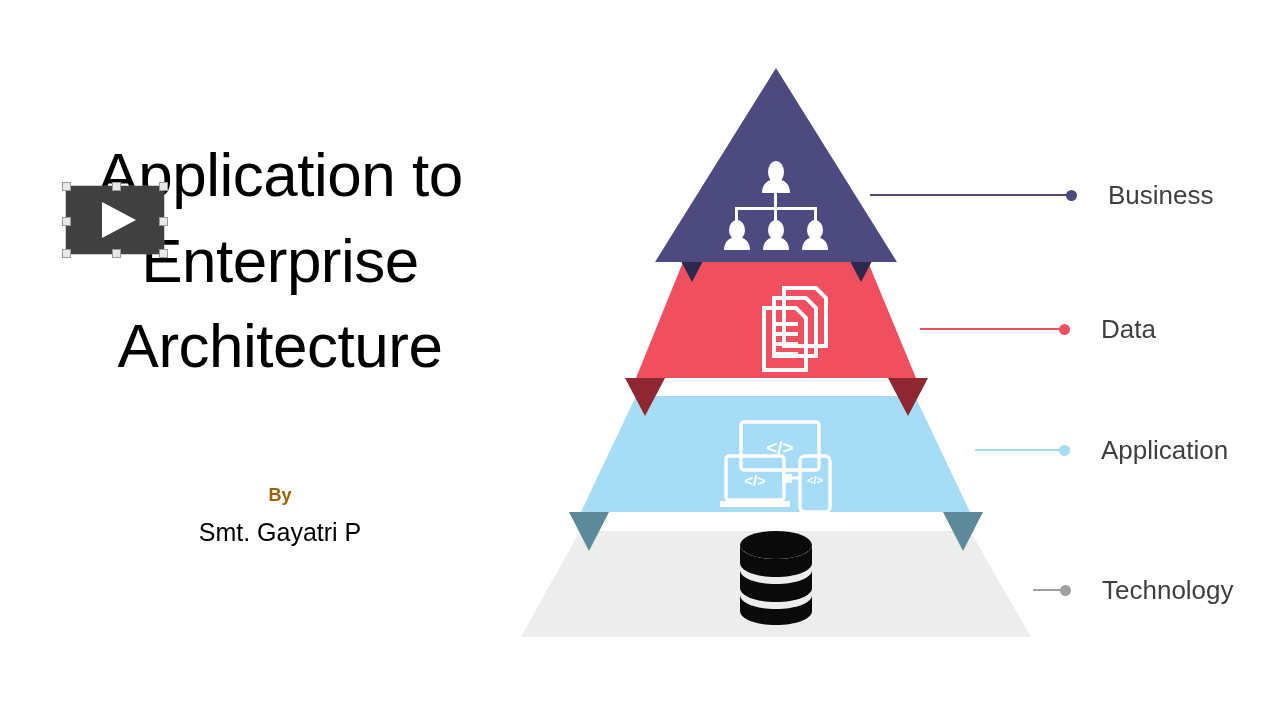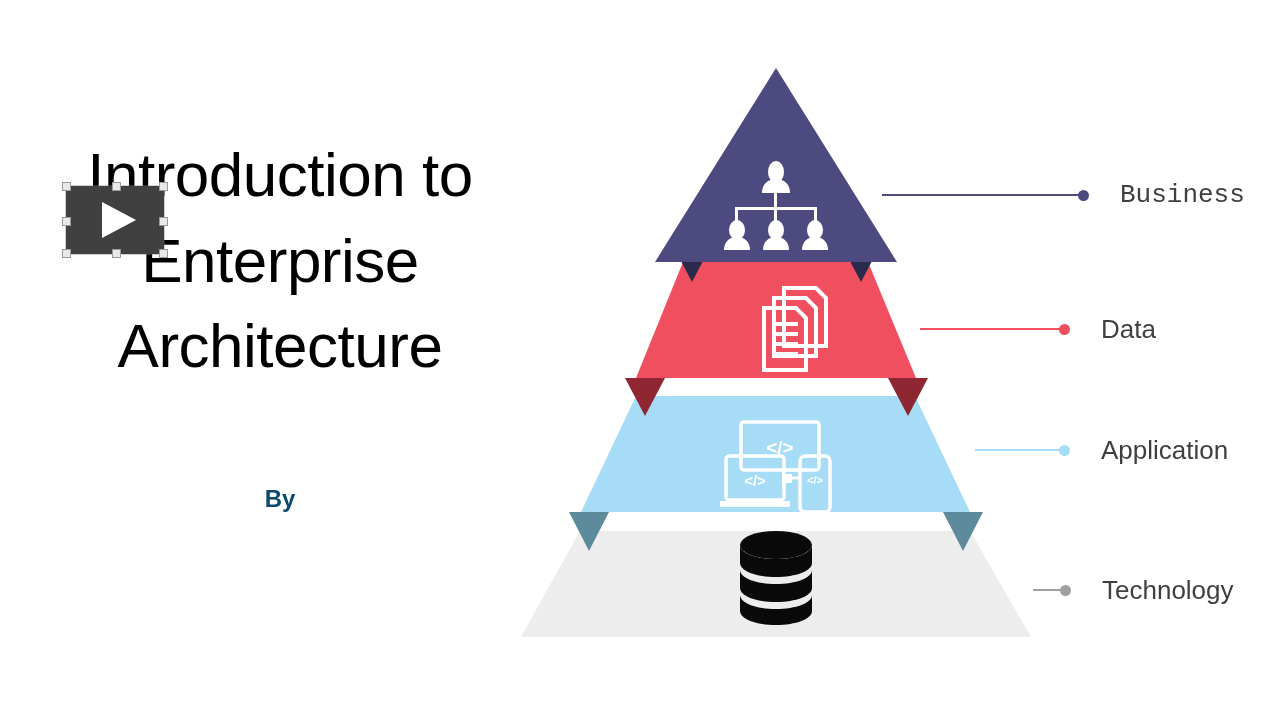--- a/index.html
+++ b/index.html
@@ -81,24 +81,24 @@
   .media-play .hnd.mr { right: -4px; top: 31px; }
 
   .byline {
     position: absolute;
     left: 20px;
     top: 482px;
     width: 520px;
     text-align: center;
   }
   .byline .by {
-    font-size: 24px;
+    font-size: 18px;
     font-weight: bold;
     line-height: 1.45;
-    color: #0c4a6e;
+    color: #a16207;
     text-align: center;
   }
   .byline .name,
   .byline .role {
     font-size: 25px;
     font-weight: 400;
     line-height: 1.92;
     color: #000000;
   }
 
@@ -136,49 +136,50 @@
     flex: 0 0 auto;
   }
   .callout .label {
     margin-left: 31px;
     font-size: 26px;
     font-weight: 400;
     color: #3f3f3f;
     white-space: nowrap;
   }
 
-  .callout.c-business { left: 362px; top: 185px; font-family: Liberation Mono, monospace; }
+  .callout.c-business { left: 350px; top: 185px; }
   .callout.c-data     { left: 400px; top: 319px; justify-content: flex-end; }
   .callout.c-app      { left: 455px; top: 440px; }
   .callout.c-tech     { left: 513px; top: 580px; }
 </style>
 </head>
 <body>
 
 <div class="left-pane">
 
-  <div class="slide-title">Introduction to
+  <div class="slide-title">Application to
 Enterprise
 Architecture</div>
 
   <div class="media-play">
     <div class="plate"></div>
     <div class="tri"></div>
     <div class="hnd tl"></div>
     <div class="hnd tc"></div>
     <div class="hnd tr"></div>
     <div class="hnd ml"></div>
     <div class="hnd mr"></div>
     <div class="hnd bl"></div>
     <div class="hnd bc"></div>
     <div class="hnd br"></div>
   </div>
 
   <div class="byline">
     <div class="by">By</div>
+    <div class="name">Smt. Gayatri P</div>
   </div>
 
 </div>
 
 <div class="diagram">
 
   <svg class="pyramid" viewBox="0 0 760 720">
 
     <g>
       <polygon points="60,531 450,531 511,637 1,637" fill="#ededed"></polygon>

